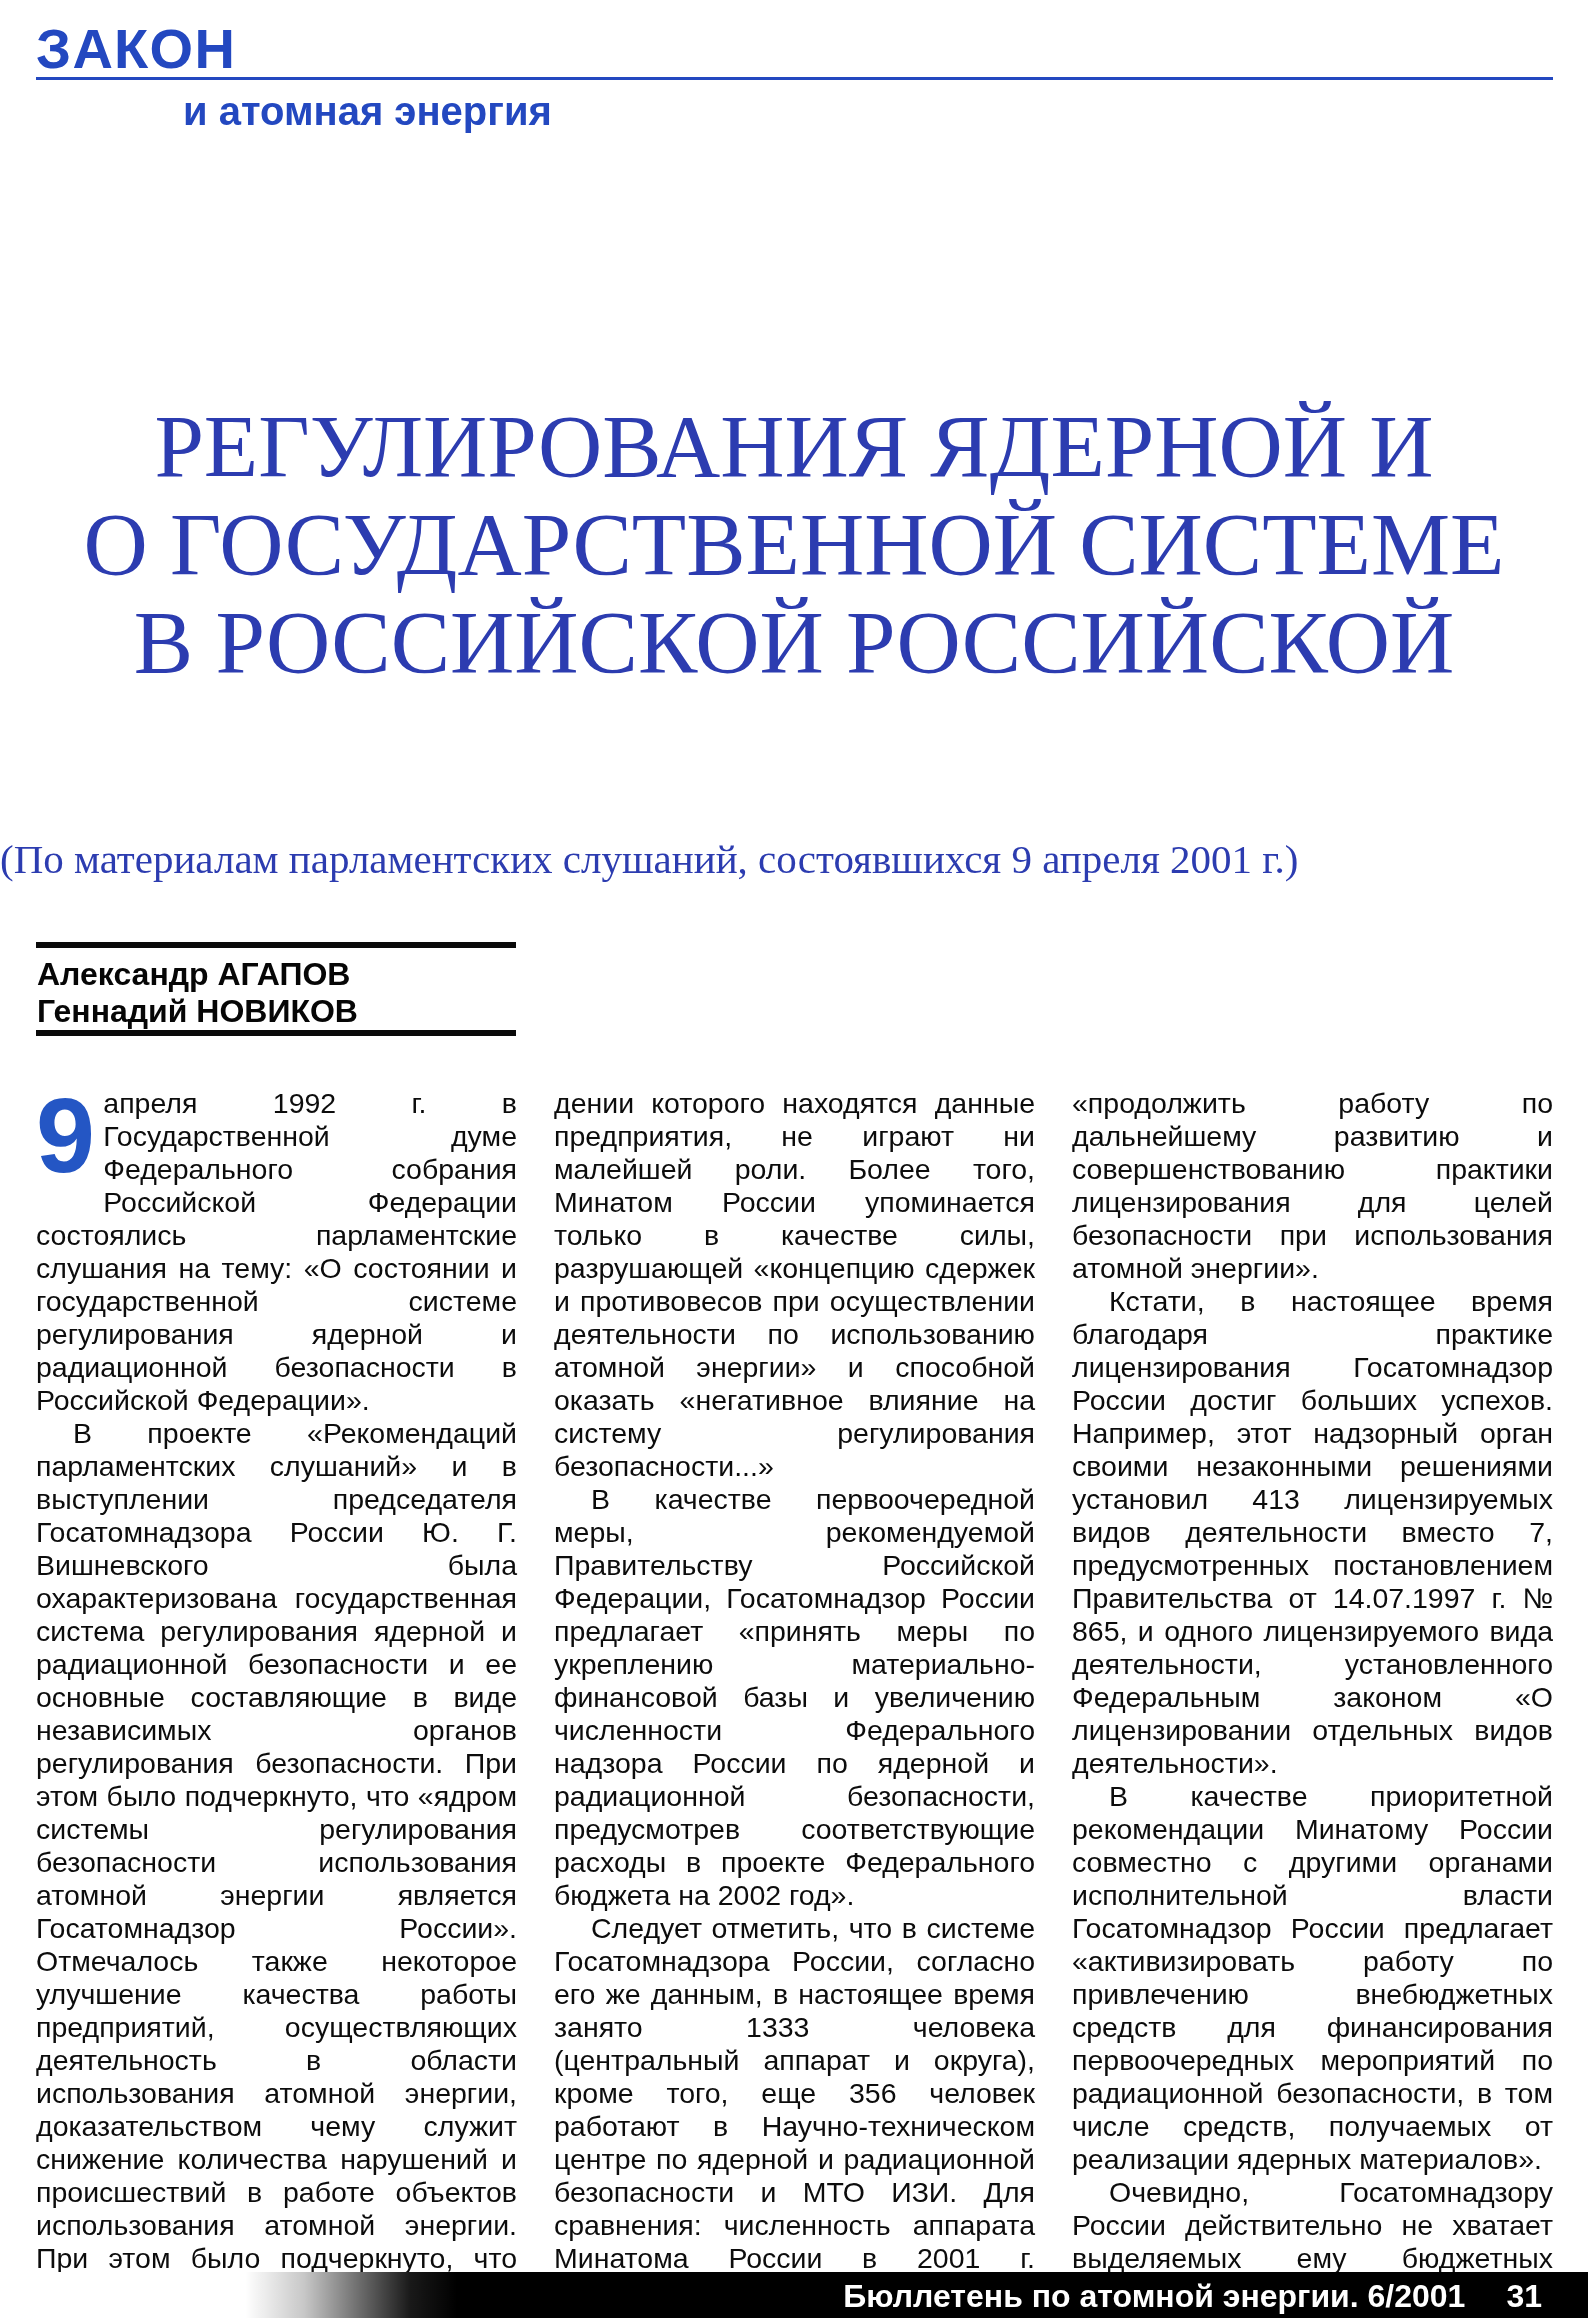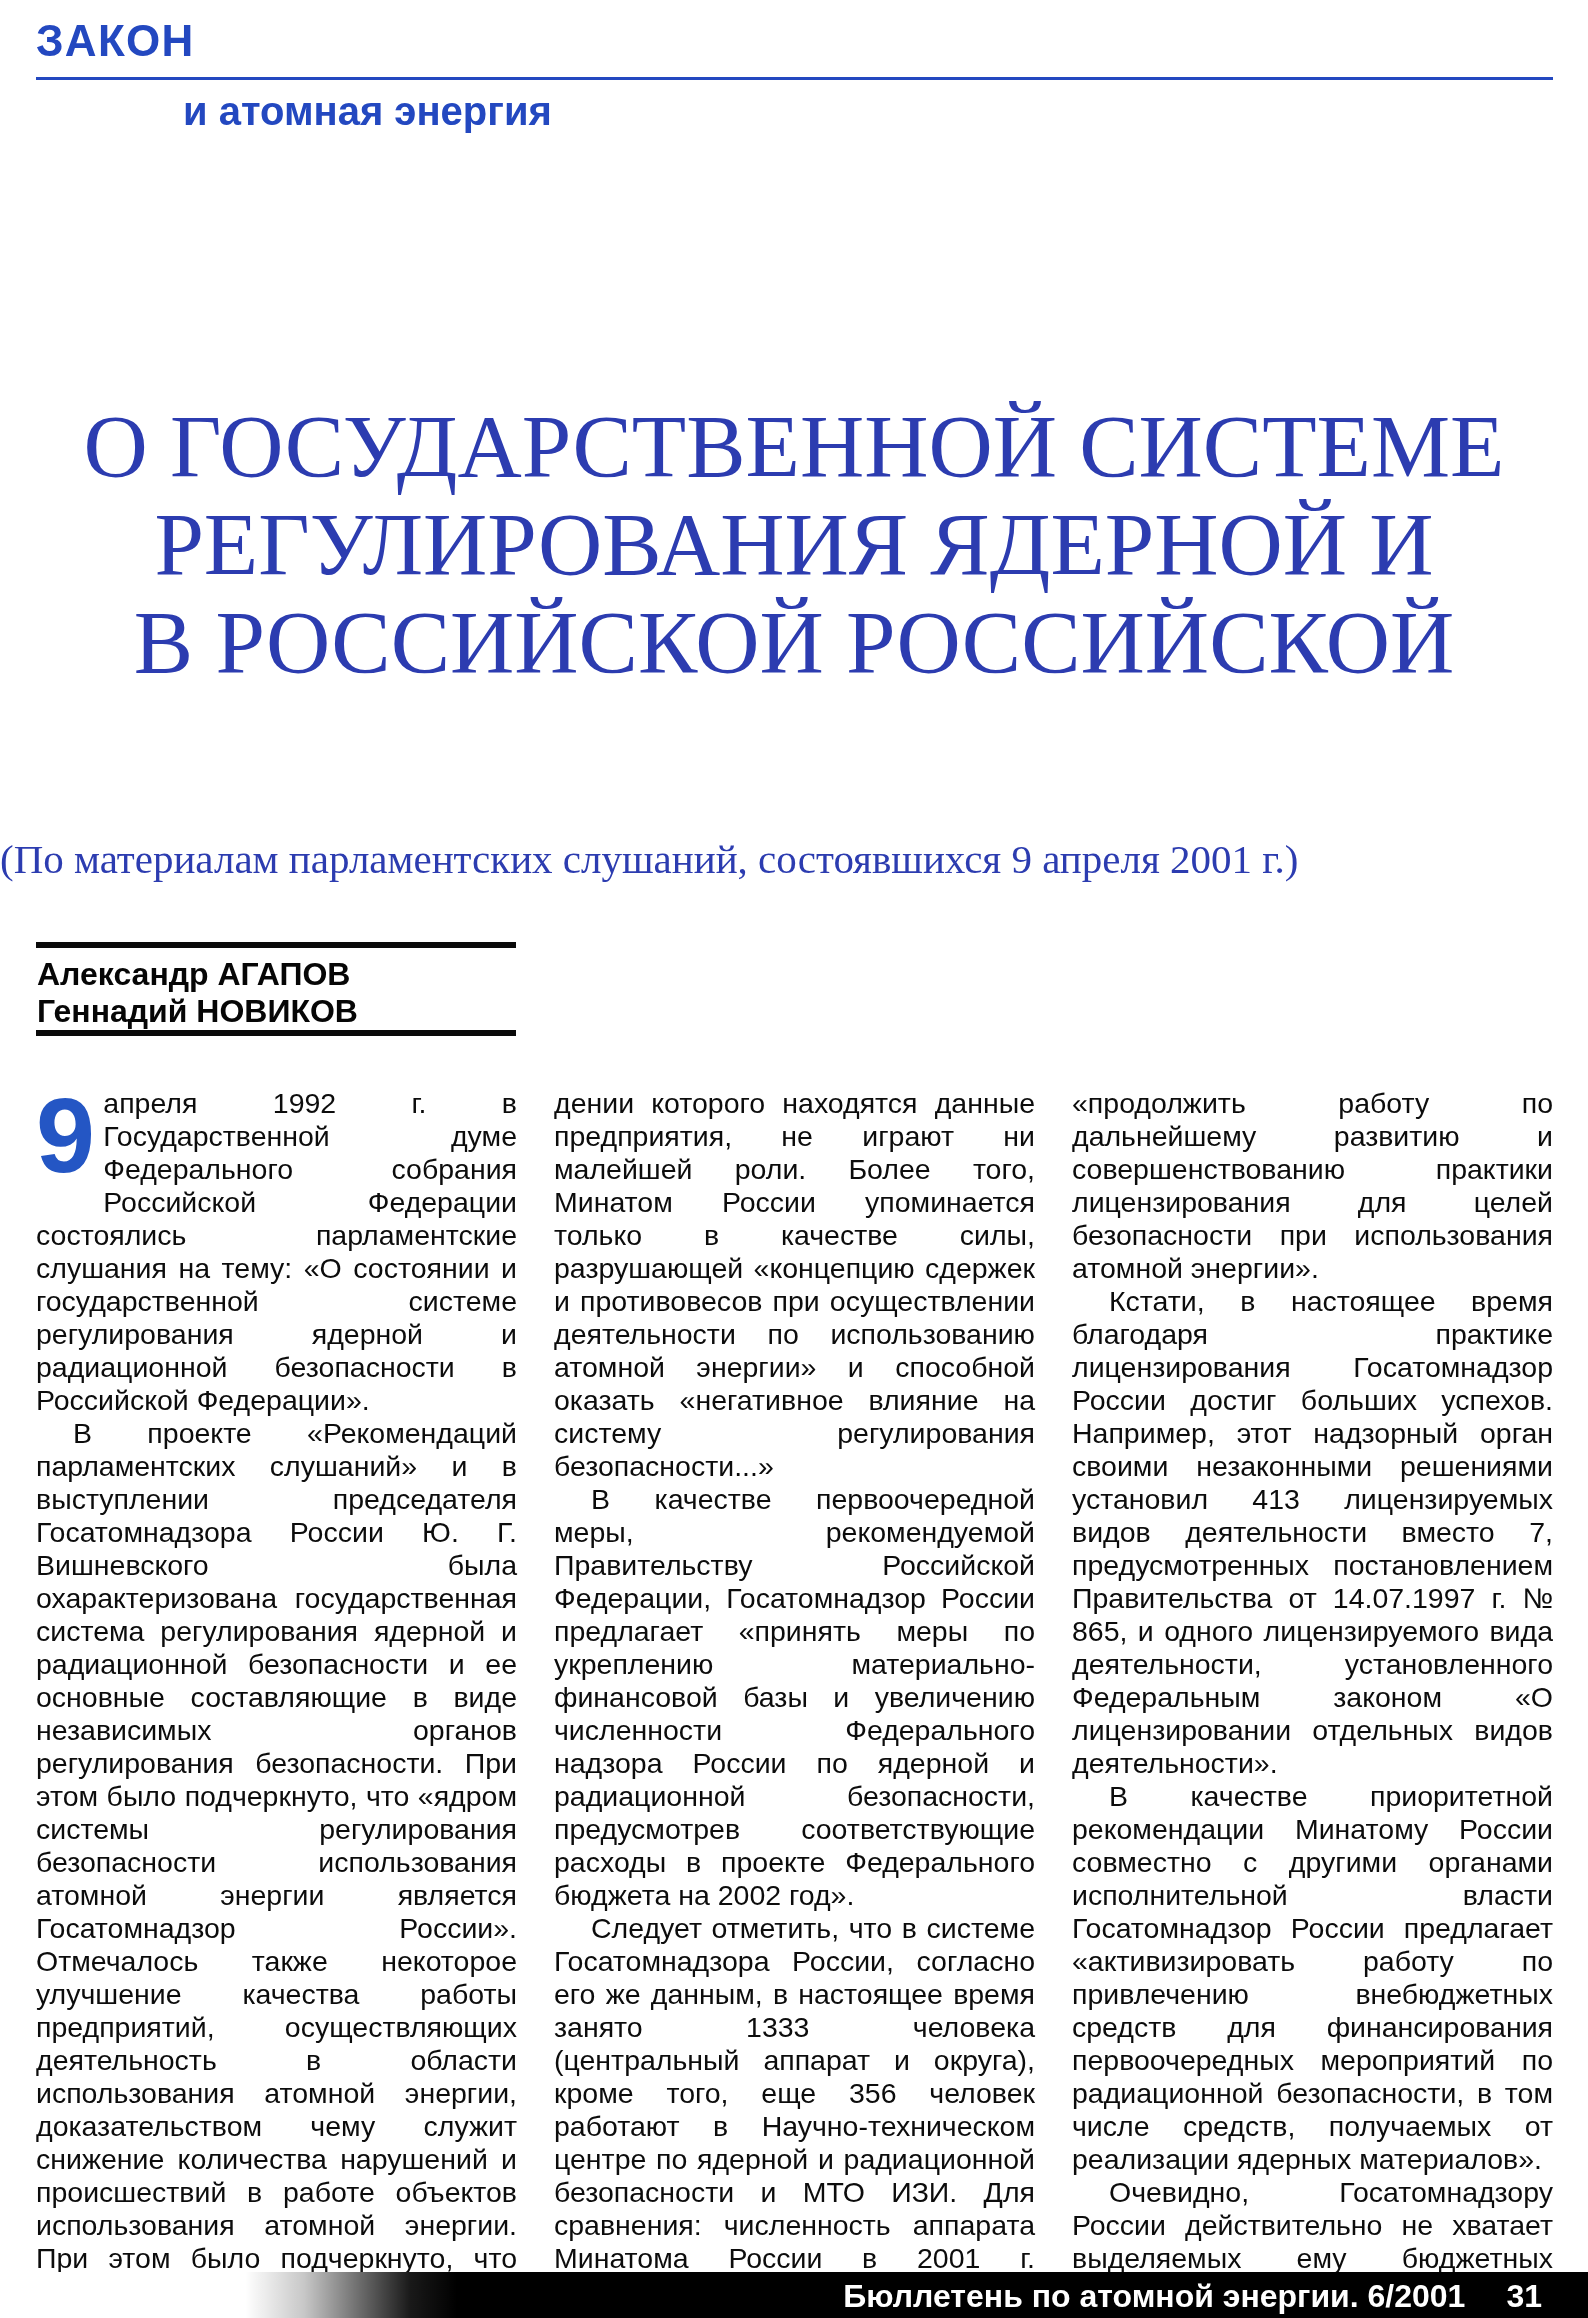--- a/index.html
+++ b/index.html
@@ -4,21 +4,21 @@
 <style>
   html,body{margin:0;padding:0;}
   body{
     width:1588px;height:2319px;position:relative;background:#ffffff;
     font-family:"Liberation Sans", sans-serif;color:var(--ink,#0c0c0c);
     overflow:hidden;
   }
   
   .kicker{
     position:absolute;left:36px;top:16px;
-    font-size:44px;font-weight:700;letter-spacing:1.3px;
+    font-size:56px;font-weight:700;letter-spacing:1.3px;
     color:var(--blue-header,#2348c0);
   }
   .kicker-rule{
     position:absolute;left:36px;top:77px;width:1517px;height:3.3px;
     background:var(--blue-header,#2348c0);
   }
   .kicker-sub{
     position:absolute;left:183px;top:89px;
     font-size:40px;font-weight:700;
     color:var(--blue-header,#2348c0);
@@ -81,22 +81,22 @@
   .footer-text .pageno{margin-left:41px;}
 </style>
 </head>
 <body>
 
 <div class="kicker">ЗАКОН</div>
 <div class="kicker-rule"></div>
 <div class="kicker-sub">и атомная энергия</div>
 
 <div class="title">
+  <div class="line">РЕГУЛИРОВАНИЯ ЯДЕРНОЙ И</div>
   <div class="line">О ГОСУДАРСТВЕННОЙ СИСТЕМЕ</div>
-  <div class="line">РЕГУЛИРОВАНИЯ ЯДЕРНОЙ И</div>
   <div class="line">В РОССИЙСКОЙ РОССИЙСКОЙ</div>
 </div>
 <div class="subtitle">(По материалам парламентских слушаний, состоявшихся 9 апреля 2001 г.)</div>
 
 <div class="author-rule top"></div>
 <div class="author a1">Александр АГАПОВ</div>
 <div class="author a2">Геннадий НОВИКОВ</div>
 <div class="author-rule bottom"></div>
 
 <div class="columns">

